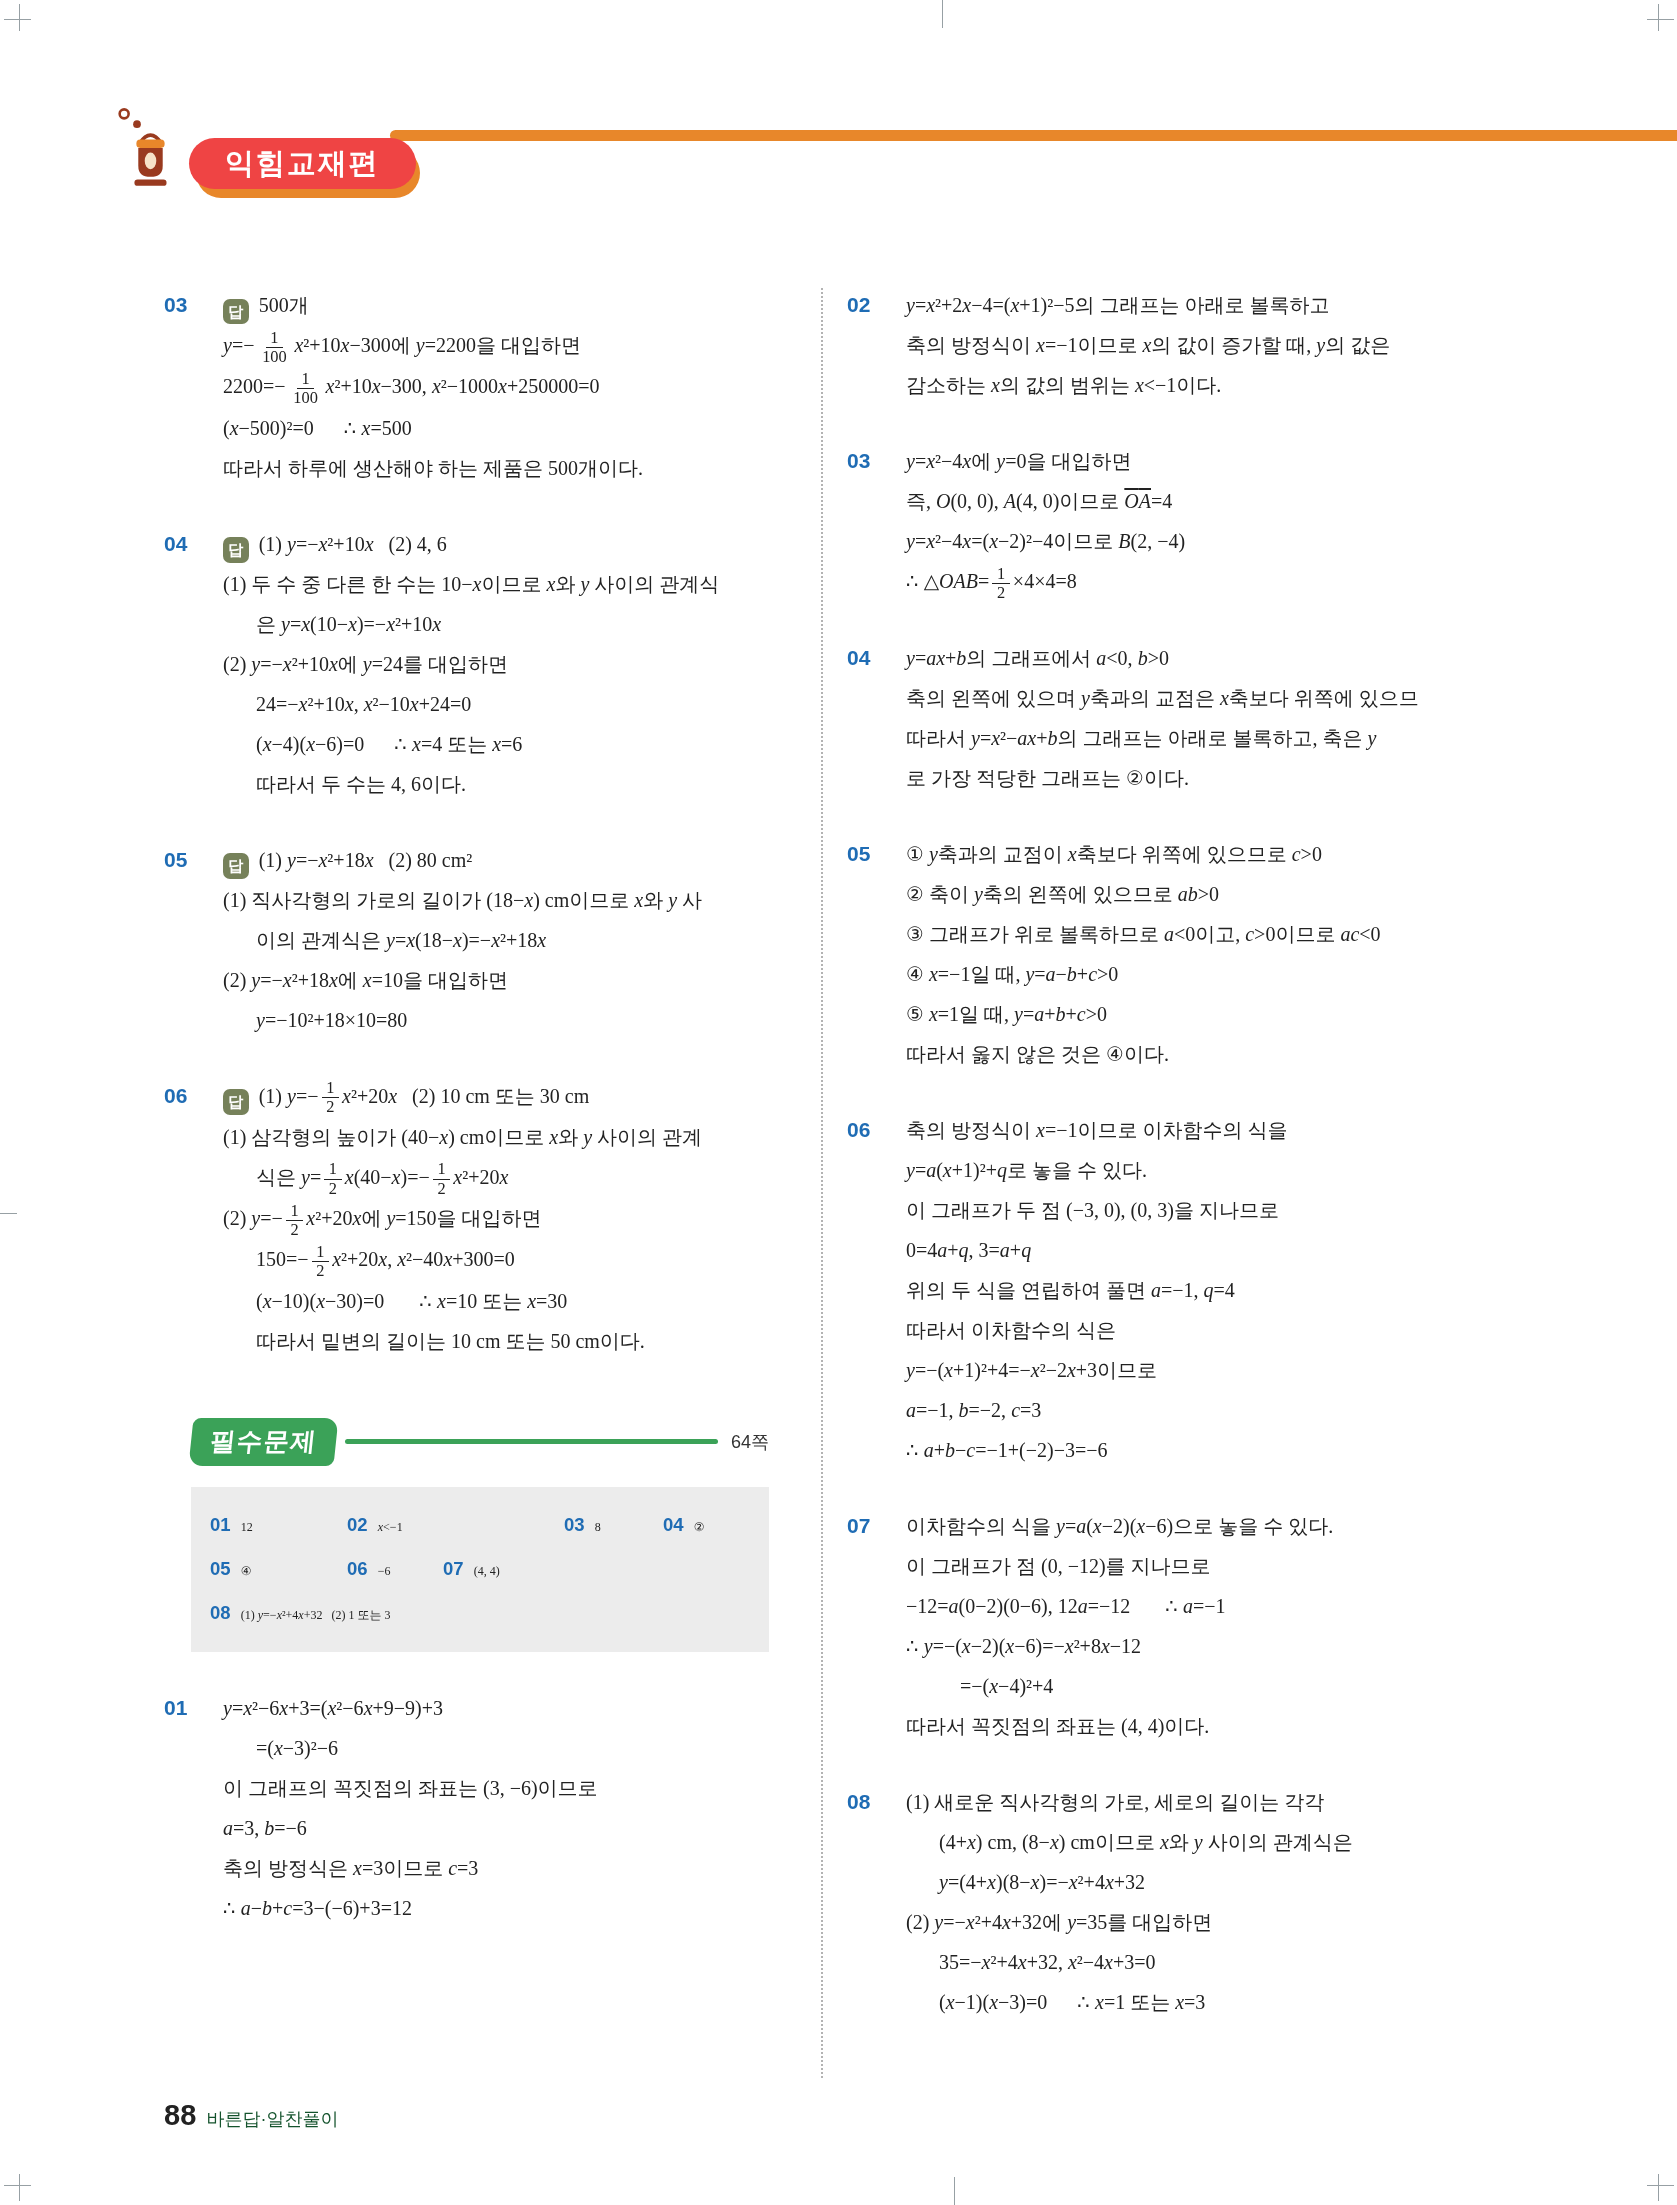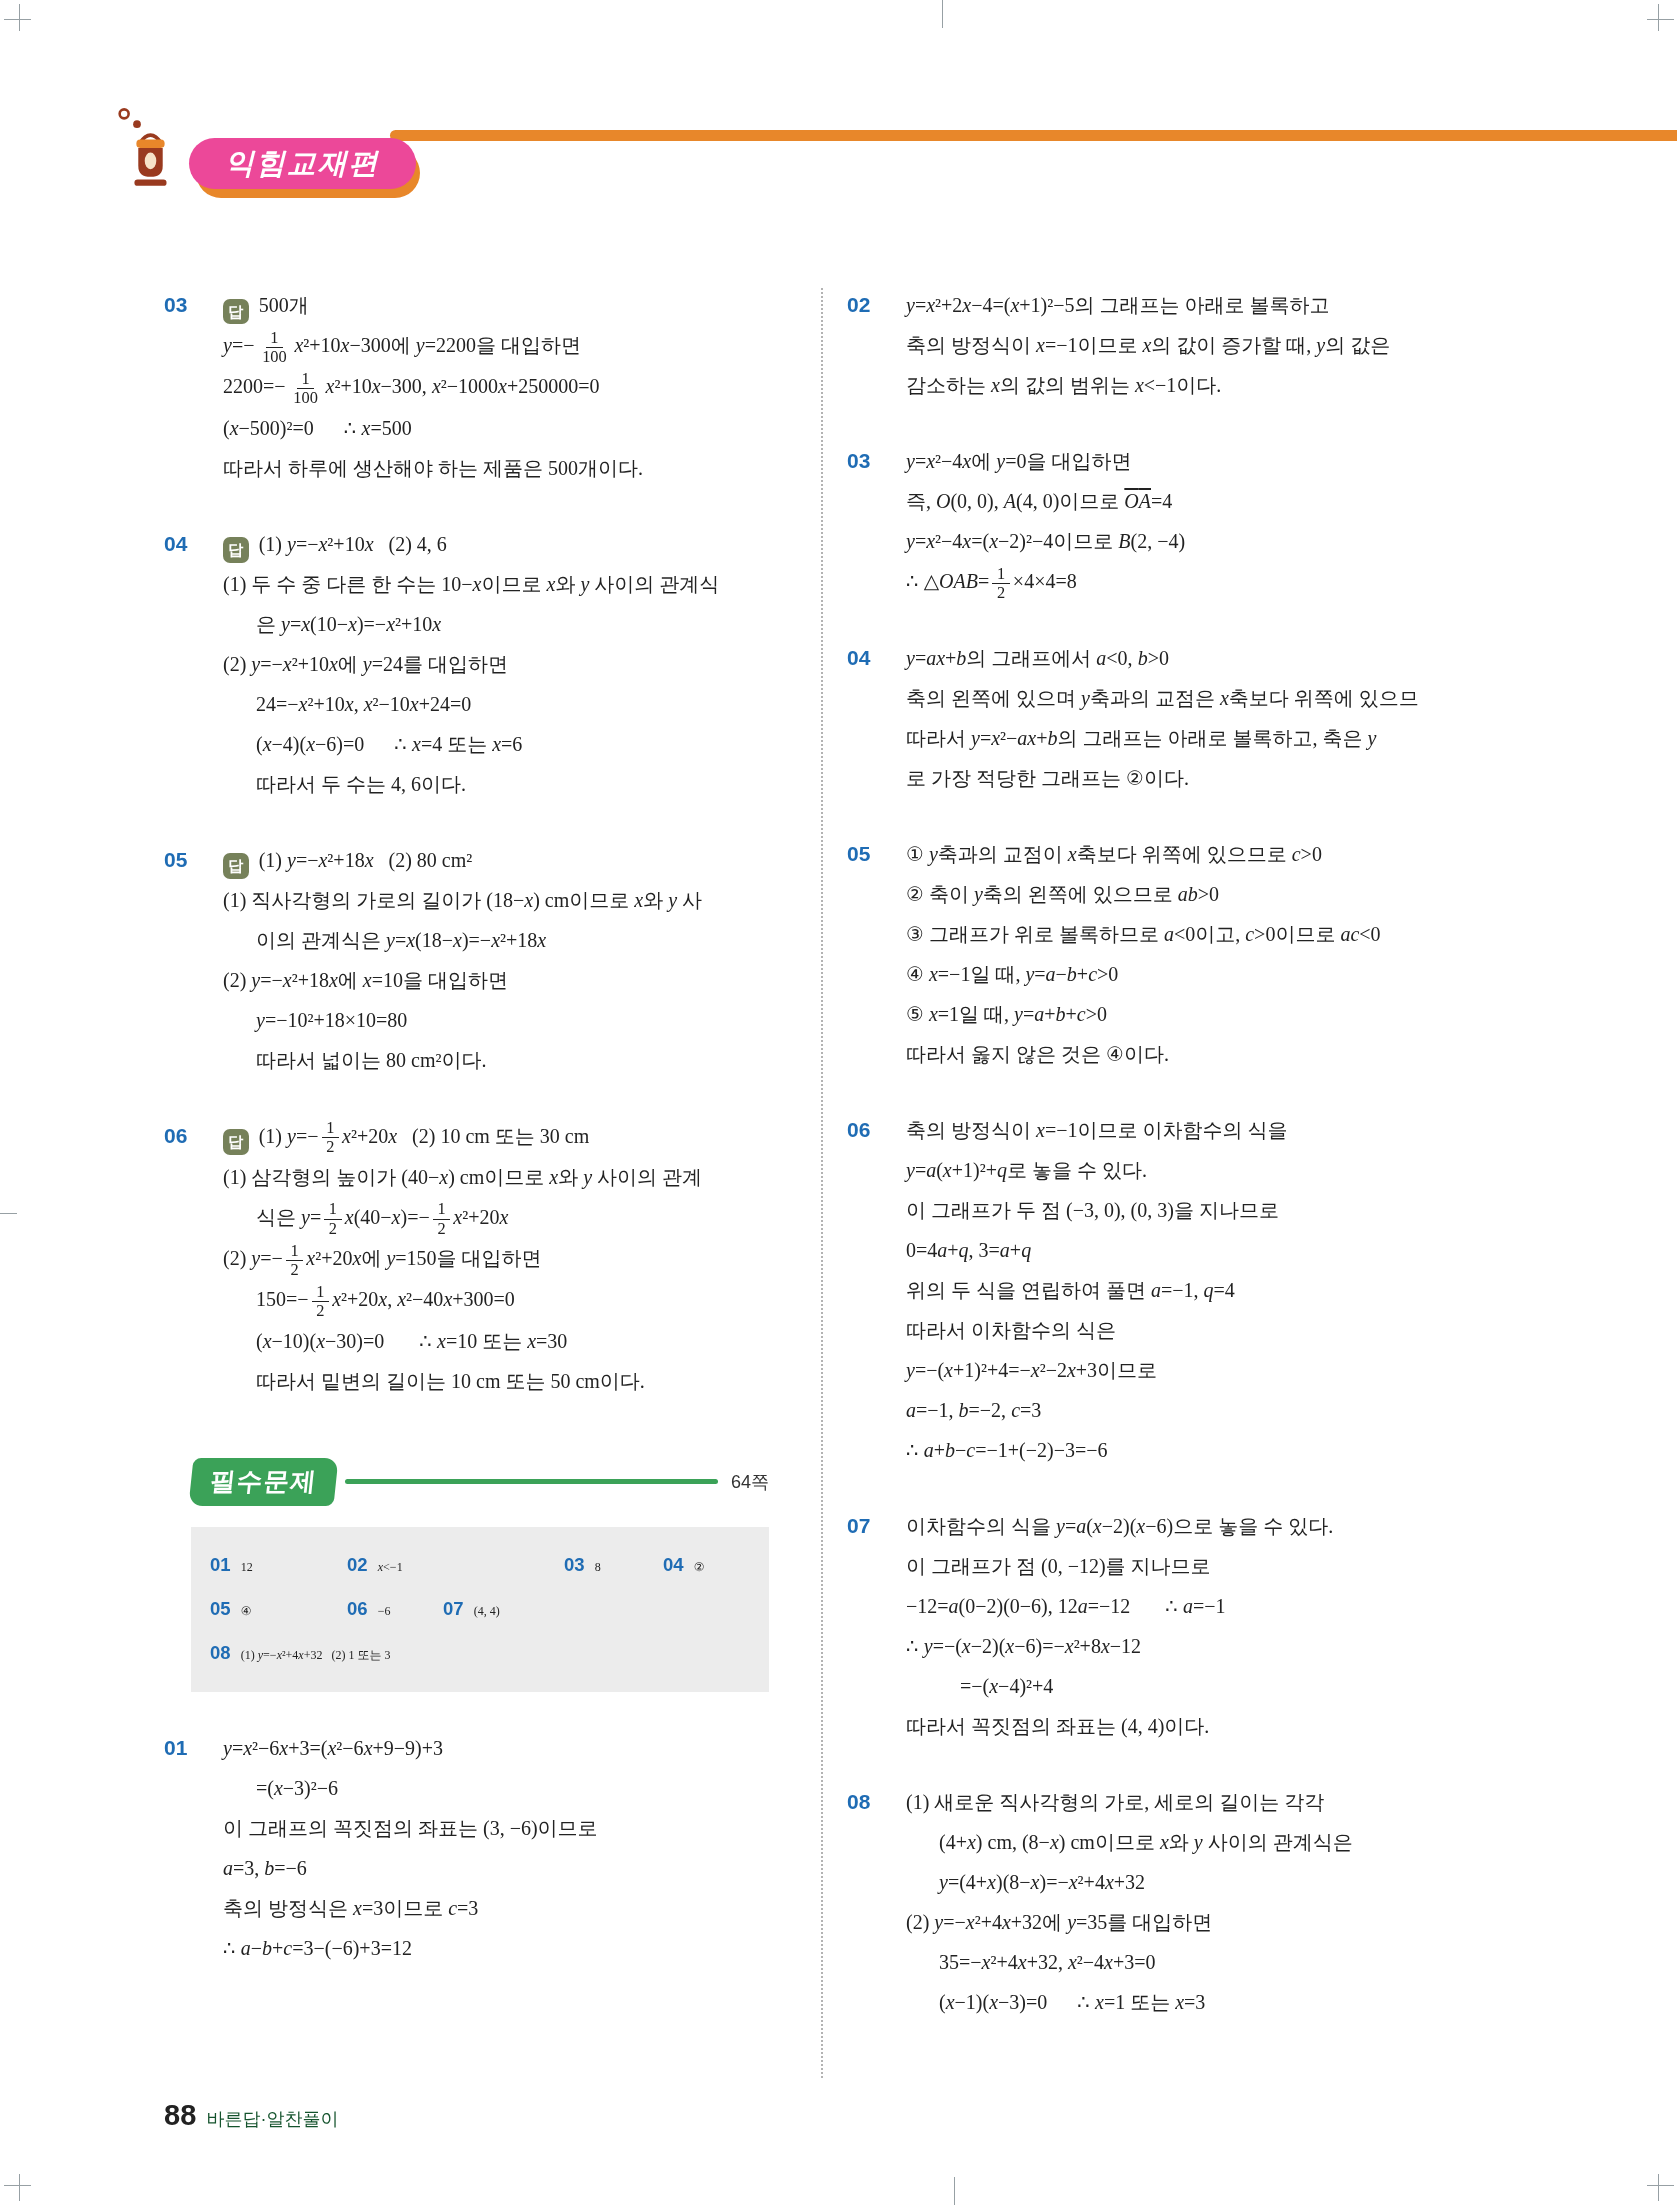--- a/index.html
+++ b/index.html
@@ -14,22 +14,22 @@
   
   .crop { position:absolute; background:#97a0a4; }
   .crop.h { height:1.3px; } .crop.v { width:1.3px; }
 
   
   .lantern { position:absolute; left:115px; top:101px; width:71px; height:90px; }
   .topbar { position:absolute; left:390px; right:0; top:130px; height:10.8px; background:#e8872a; border-radius:5.7px 0 0 5.7px; z-index:0; }
   .badge-glow { position:absolute; left:196px; top:148px; width:224px; height:50px; border-radius:25.5px; background:#e8872a; z-index:1; }
   .badge {
     position:absolute; left:189px; top:138px; height:51px; padding:0 36px;
-    background:#ec4899; color:#fff; border-radius:27px; display:flex; align-items:center;
-    font-family:"Liberation Sans","DejaVu Sans",sans-serif; font-weight:700; font-size:29px; letter-spacing:1.9px; z-index:2;font-style:italic;
+    background:#ef4444; color:#fff; border-radius:27px; display:flex; align-items:center;
+    font-family:"Liberation Sans","DejaVu Sans",sans-serif; font-weight:700; font-size:29px; letter-spacing:1.9px; z-index:2;
   }
 
   
   .col { position:absolute; top:285px; }
   .col-left  { left:164px;  width:605px; }
   .col-right { left:847px; width:687px; }
   .divider { position:absolute; left:821px; top:288px; height:1790px; border-left:2.5px dotted #b3b3b3; }
 
   
   .problem { display:flex; margin-bottom:36px; }
@@ -137,21 +137,20 @@
         </div>
       </div>
       <div class="problem">
         <div class="pnum">05</div>
         <div class="pbody">
           <div class="line"><span class="ansicon">답</span><span class="mtext">(1) <i>y</i>=−<i>x</i>²+18<i>x</i>   (2) 80 cm²</span></div>
           <div class="line"><span class="mtext">(1) 직사각형의 가로의 길이가 (18−<i>x</i>) cm이므로 <i>x</i>와 <i>y</i> 사</span></div>
           <div class="line ind1"><span class="mtext">이의 관계식은 <i>y</i>=<i>x</i>(18−<i>x</i>)=−<i>x</i>²+18<i>x</i></span></div>
           <div class="line"><span class="mtext">(2) <i>y</i>=−<i>x</i>²+18<i>x</i>에 <i>x</i>=10을 대입하면</span></div>
           <div class="line ind1"><span class="mtext"><i>y</i>=−10²+18×10=80</span></div>
-          <div class="line ind1"><span class="mtext">따라서 넓이는 80 cm²이다.</span></div>
         </div>
       </div>
       <div class="problem">
         <div class="pnum">06</div>
         <div class="pbody">
           <div class="line"><span class="ansicon">답</span><span class="mtext">(1) <i>y</i>=−<span class="frac"><span class="fn">1</span><span class="fd">2</span></span><i>x</i>²+20<i>x</i>   (2) 10 cm 또는 30 cm</span></div>
           <div class="line"><span class="mtext">(1) 삼각형의 높이가 (40−<i>x</i>) cm이므로 <i>x</i>와 <i>y</i> 사이의 관계</span></div>
           <div class="line ind1"><span class="mtext">식은 <i>y</i>=<span class="frac"><span class="fn">1</span><span class="fd">2</span></span><i>x</i>(40−<i>x</i>)=−<span class="frac"><span class="fn">1</span><span class="fd">2</span></span><i>x</i>²+20<i>x</i></span></div>
           <div class="line"><span class="mtext">(2) <i>y</i>=−<span class="frac"><span class="fn">1</span><span class="fd">2</span></span><i>x</i>²+20<i>x</i>에 <i>y</i>=150을 대입하면</span></div>
           <div class="line ind1"><span class="mtext">150=−<span class="frac"><span class="fn">1</span><span class="fd">2</span></span><i>x</i>²+20<i>x</i>, <i>x</i>²−40<i>x</i>+300=0</span></div>

